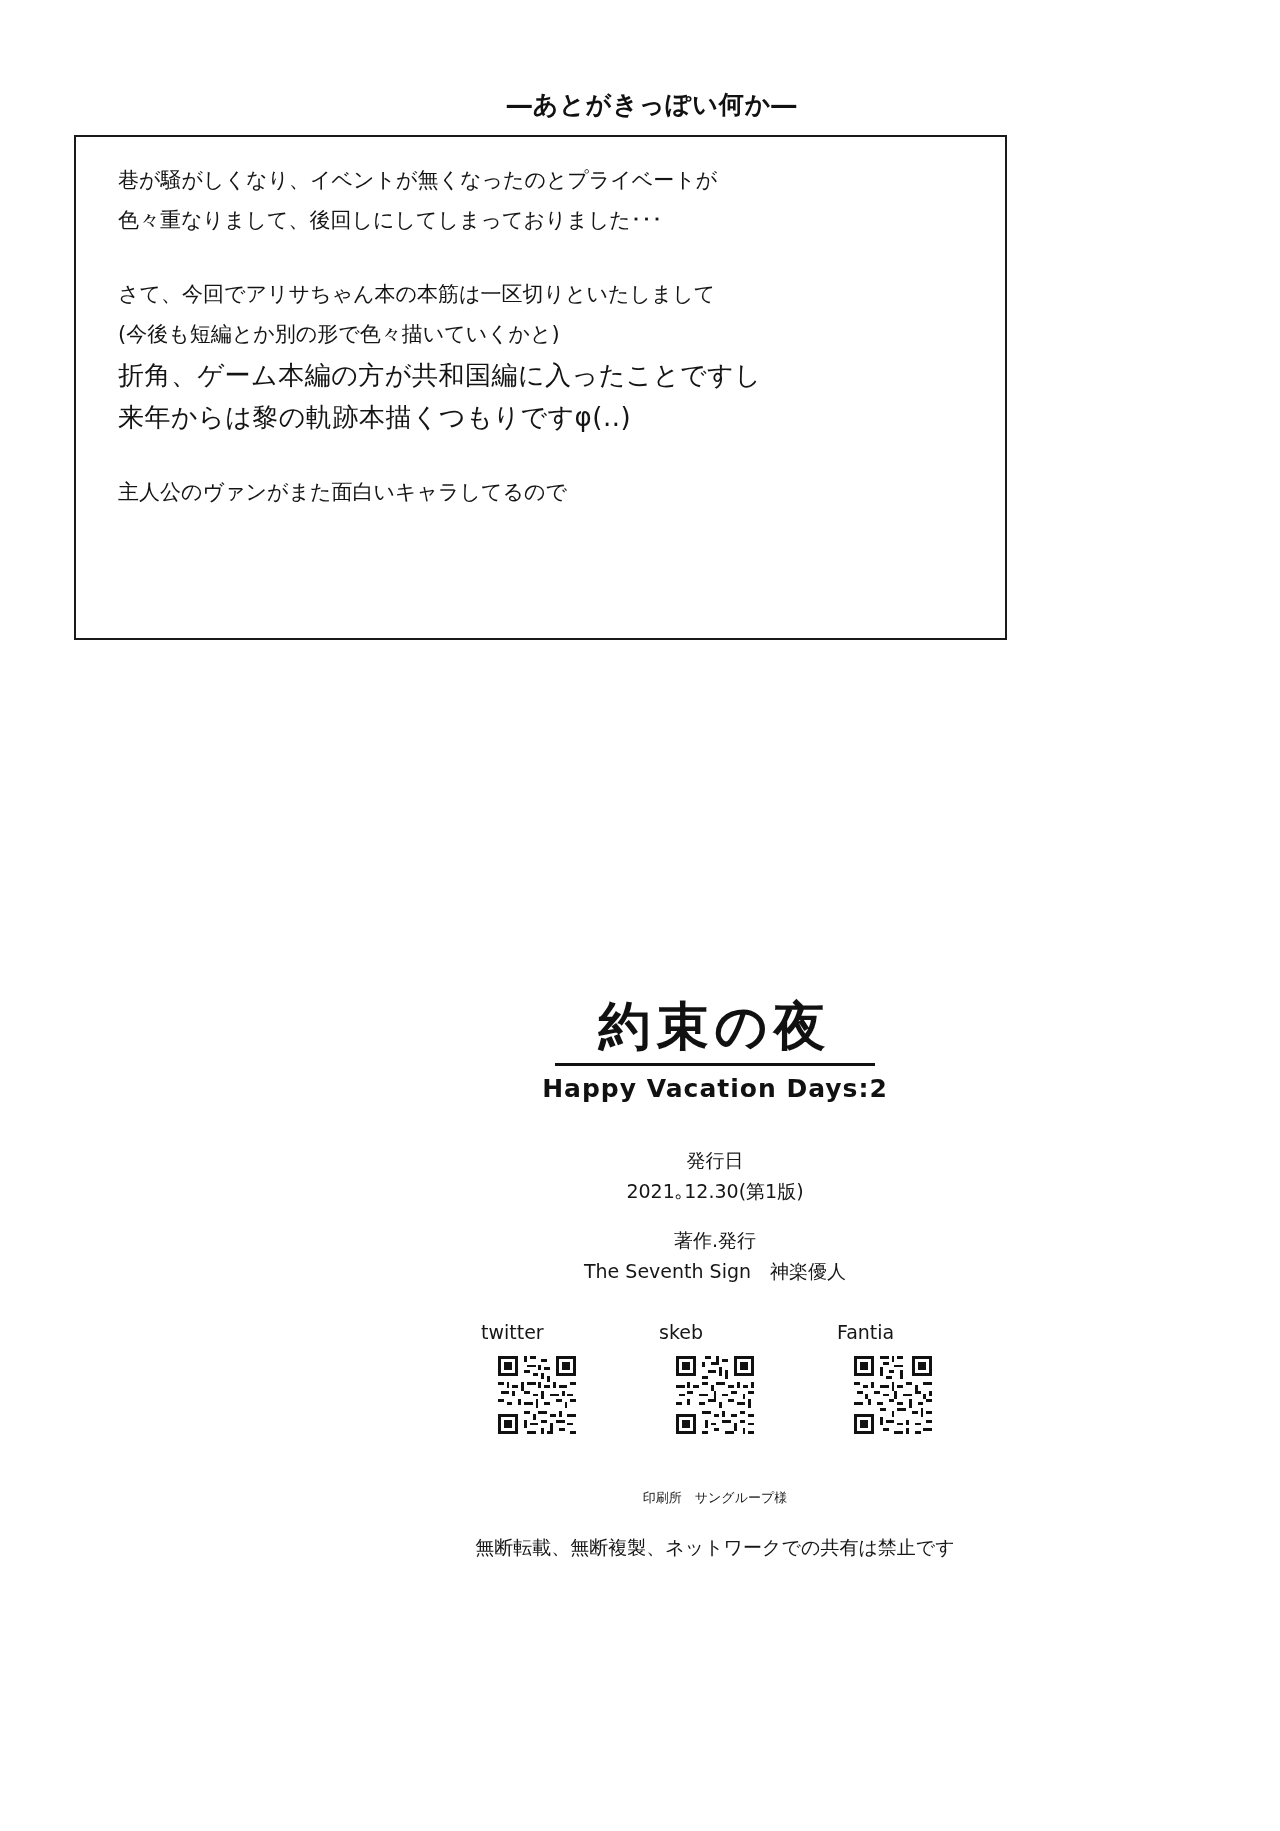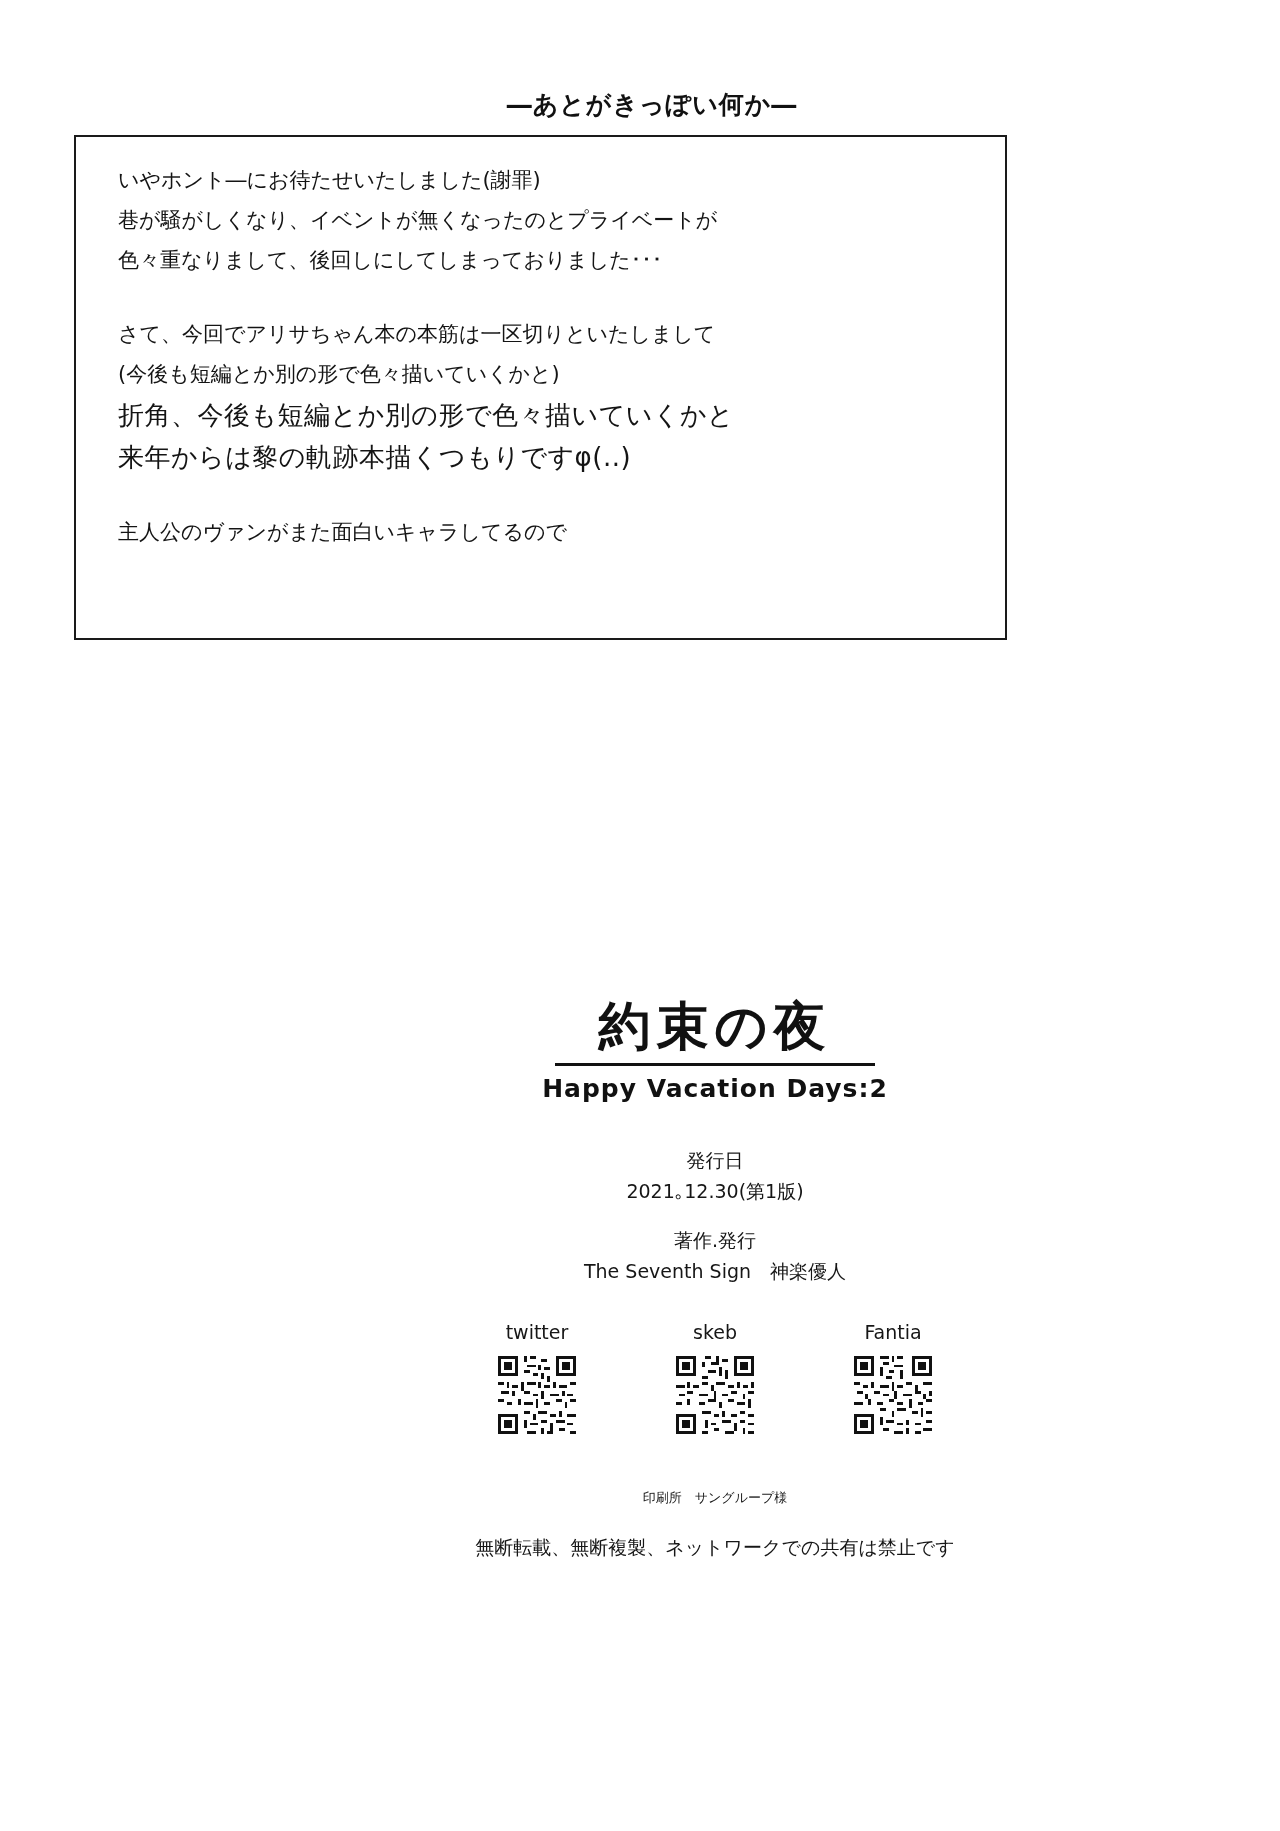--- a/index.html
+++ b/index.html
@@ -105,21 +105,21 @@
   }
 
   .links-row {
     margin-top: 34px;
     display: flex;
     justify-content: center;
     gap: 66px;
   }
   .link-col {
     width: 112px;
-    text-align: center;
+    text-align: left;
   }
   .link-label {
     font-size: 19px;
     color: #161616;
     margin-bottom: 10px;
   }
   .qr {
     width: 104px;
     height: 84px;
     margin: 0 auto;
@@ -139,27 +139,26 @@
   }
 </style>
 </head>
 <body>
 
 <div class="afterword-title">―あとがきっぽい何か―</div>
 
 <div class="afterword-box"></div>
 
 <div class="afterword-body">
-  <p>いやホント―にお待たせいたしました(謝罪)</p>
   <p>巷が騒がしくなり、イベントが無くなったのとプライベートが</p>
   <p>色々重なりまして、後回しにしてしまっておりました･･･</p>
   <div class="spacer"></div>
   <p>さて、今回でアリサちゃん本の本筋は一区切りといたしまして</p>
   <p>(今後も短編とか別の形で色々描いていくかと)</p>
-  <p class="big">折角、今後も短編とか別の形で色々描いていくかと</p>
+  <p class="big">折角、ゲーム本編の方が共和国編に入ったことですし</p>
   <p class="big">来年からは黎の軌跡本描くつもりですφ(..)</p>
   <div class="spacer"></div>
   <p>主人公のヴァンがまた面白いキャラしてるので</p>
 </div>
 
 <div class="colophon">
 
   <div class="colophon-title">約束の夜</div>
 
   <div class="colophon-rule"></div>

